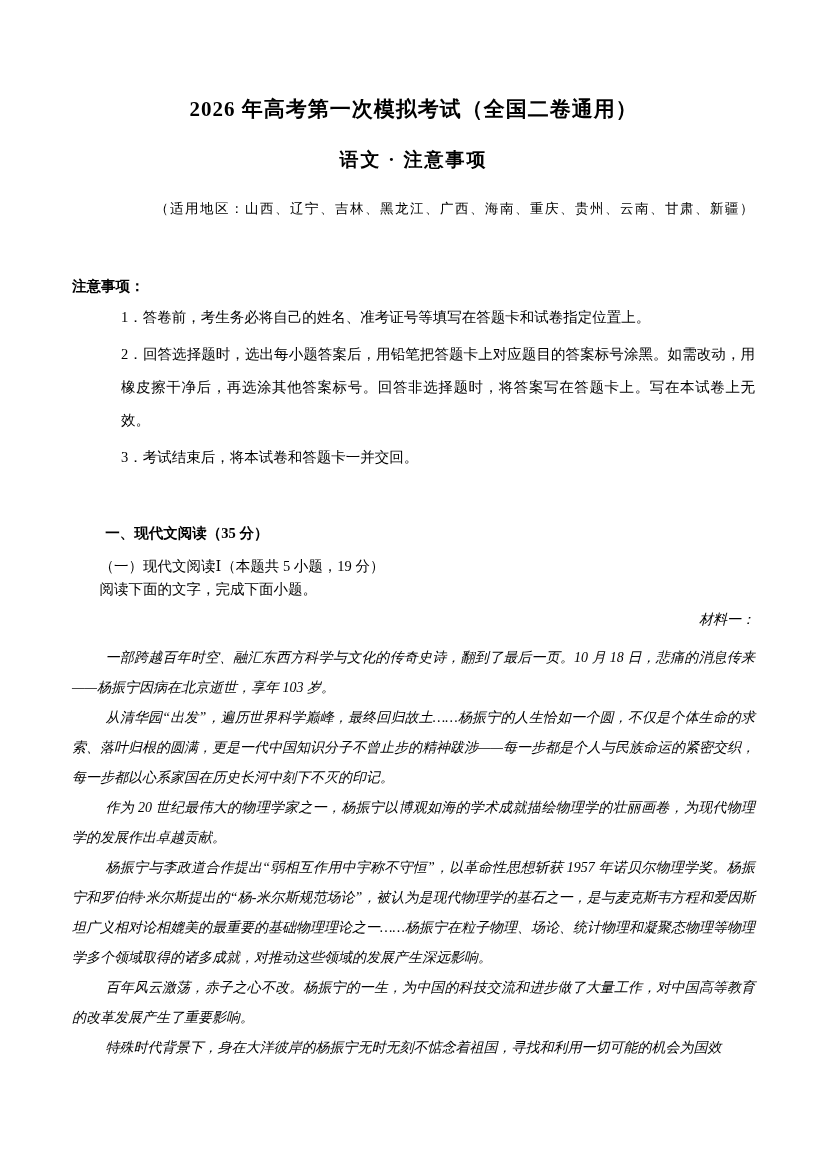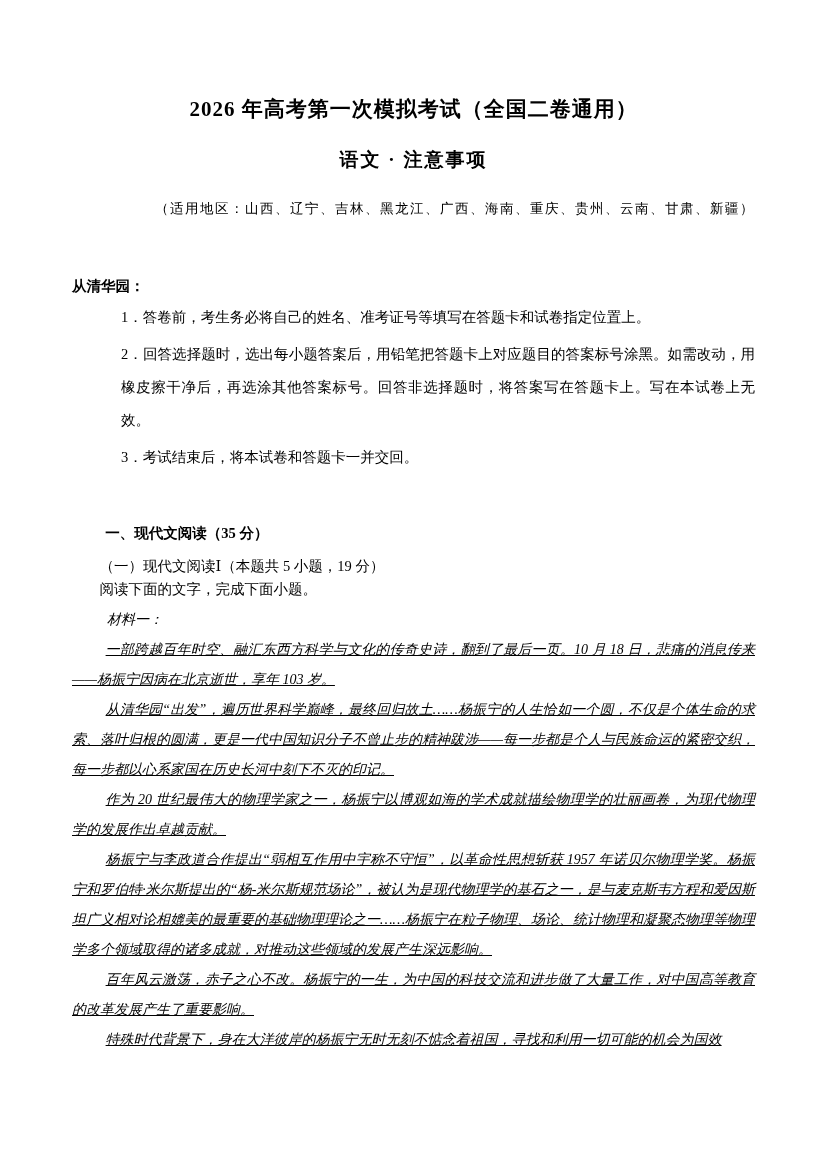--- a/index.html
+++ b/index.html
@@ -75,43 +75,44 @@
   }
   .material-label {
     font-size: 14px;
     line-height: 22px;
     margin-top: 9px;
     text-indent: 2.5em;
   }
   .kaiti {
     font-style: italic;
     font-family: "Liberation Serif", "DejaVu Serif", serif;
+    text-align: right;
   }
   .para {
     font-size: 14px;
     line-height: 30px;
     text-indent: 2.4em;
     text-align: justify;
     margin-top: 0;
   }
-  .material { margin-top: 4px; text-decoration: underline; }
+  .material { margin-top: 12px; }
 </style>
 </head>
 <body>
 
 <div class="page">
 
   <h1 class="title">2026 年高考第一次模拟考试（全国二卷通用）</h1>
 
   <h2 class="subtitle">语文 · 注意事项</h2>
 
   <div class="regions">（适用地区：山西、辽宁、吉林、黑龙江、广西、海南、重庆、贵州、云南、甘肃、新疆）</div>
 
   <div class="notice">
-    <div class="notice-heading">从清华园：</div>
+    <div class="notice-heading">注意事项：</div>
     <p class="notice-item">1．答卷前，考生务必将自己的姓名、准考证号等填写在答题卡和试卷指定位置上。</p>
     <p class="notice-item">2．回答选择题时，选出每小题答案后，用铅笔把答题卡上对应题目的答案标号涂黑。如需改动，用橡皮擦干净后，再选涂其他答案标号。回答非选择题时，将答案写在答题卡上。写在本试卷上无效。</p>
     <p class="notice-item">3．考试结束后，将本试卷和答题卡一并交回。</p>
   </div>
 
   <div class="reading">
     <div class="section-heading">一、现代文阅读（35 分）</div>
     <div class="sub-heading">（一）现代文阅读Ⅰ（本题共 5 小题，19 分）</div>
     <div class="instruction">阅读下面的文字，完成下面小题。</div>
     <div class="material-label kaiti">材料一：</div>

